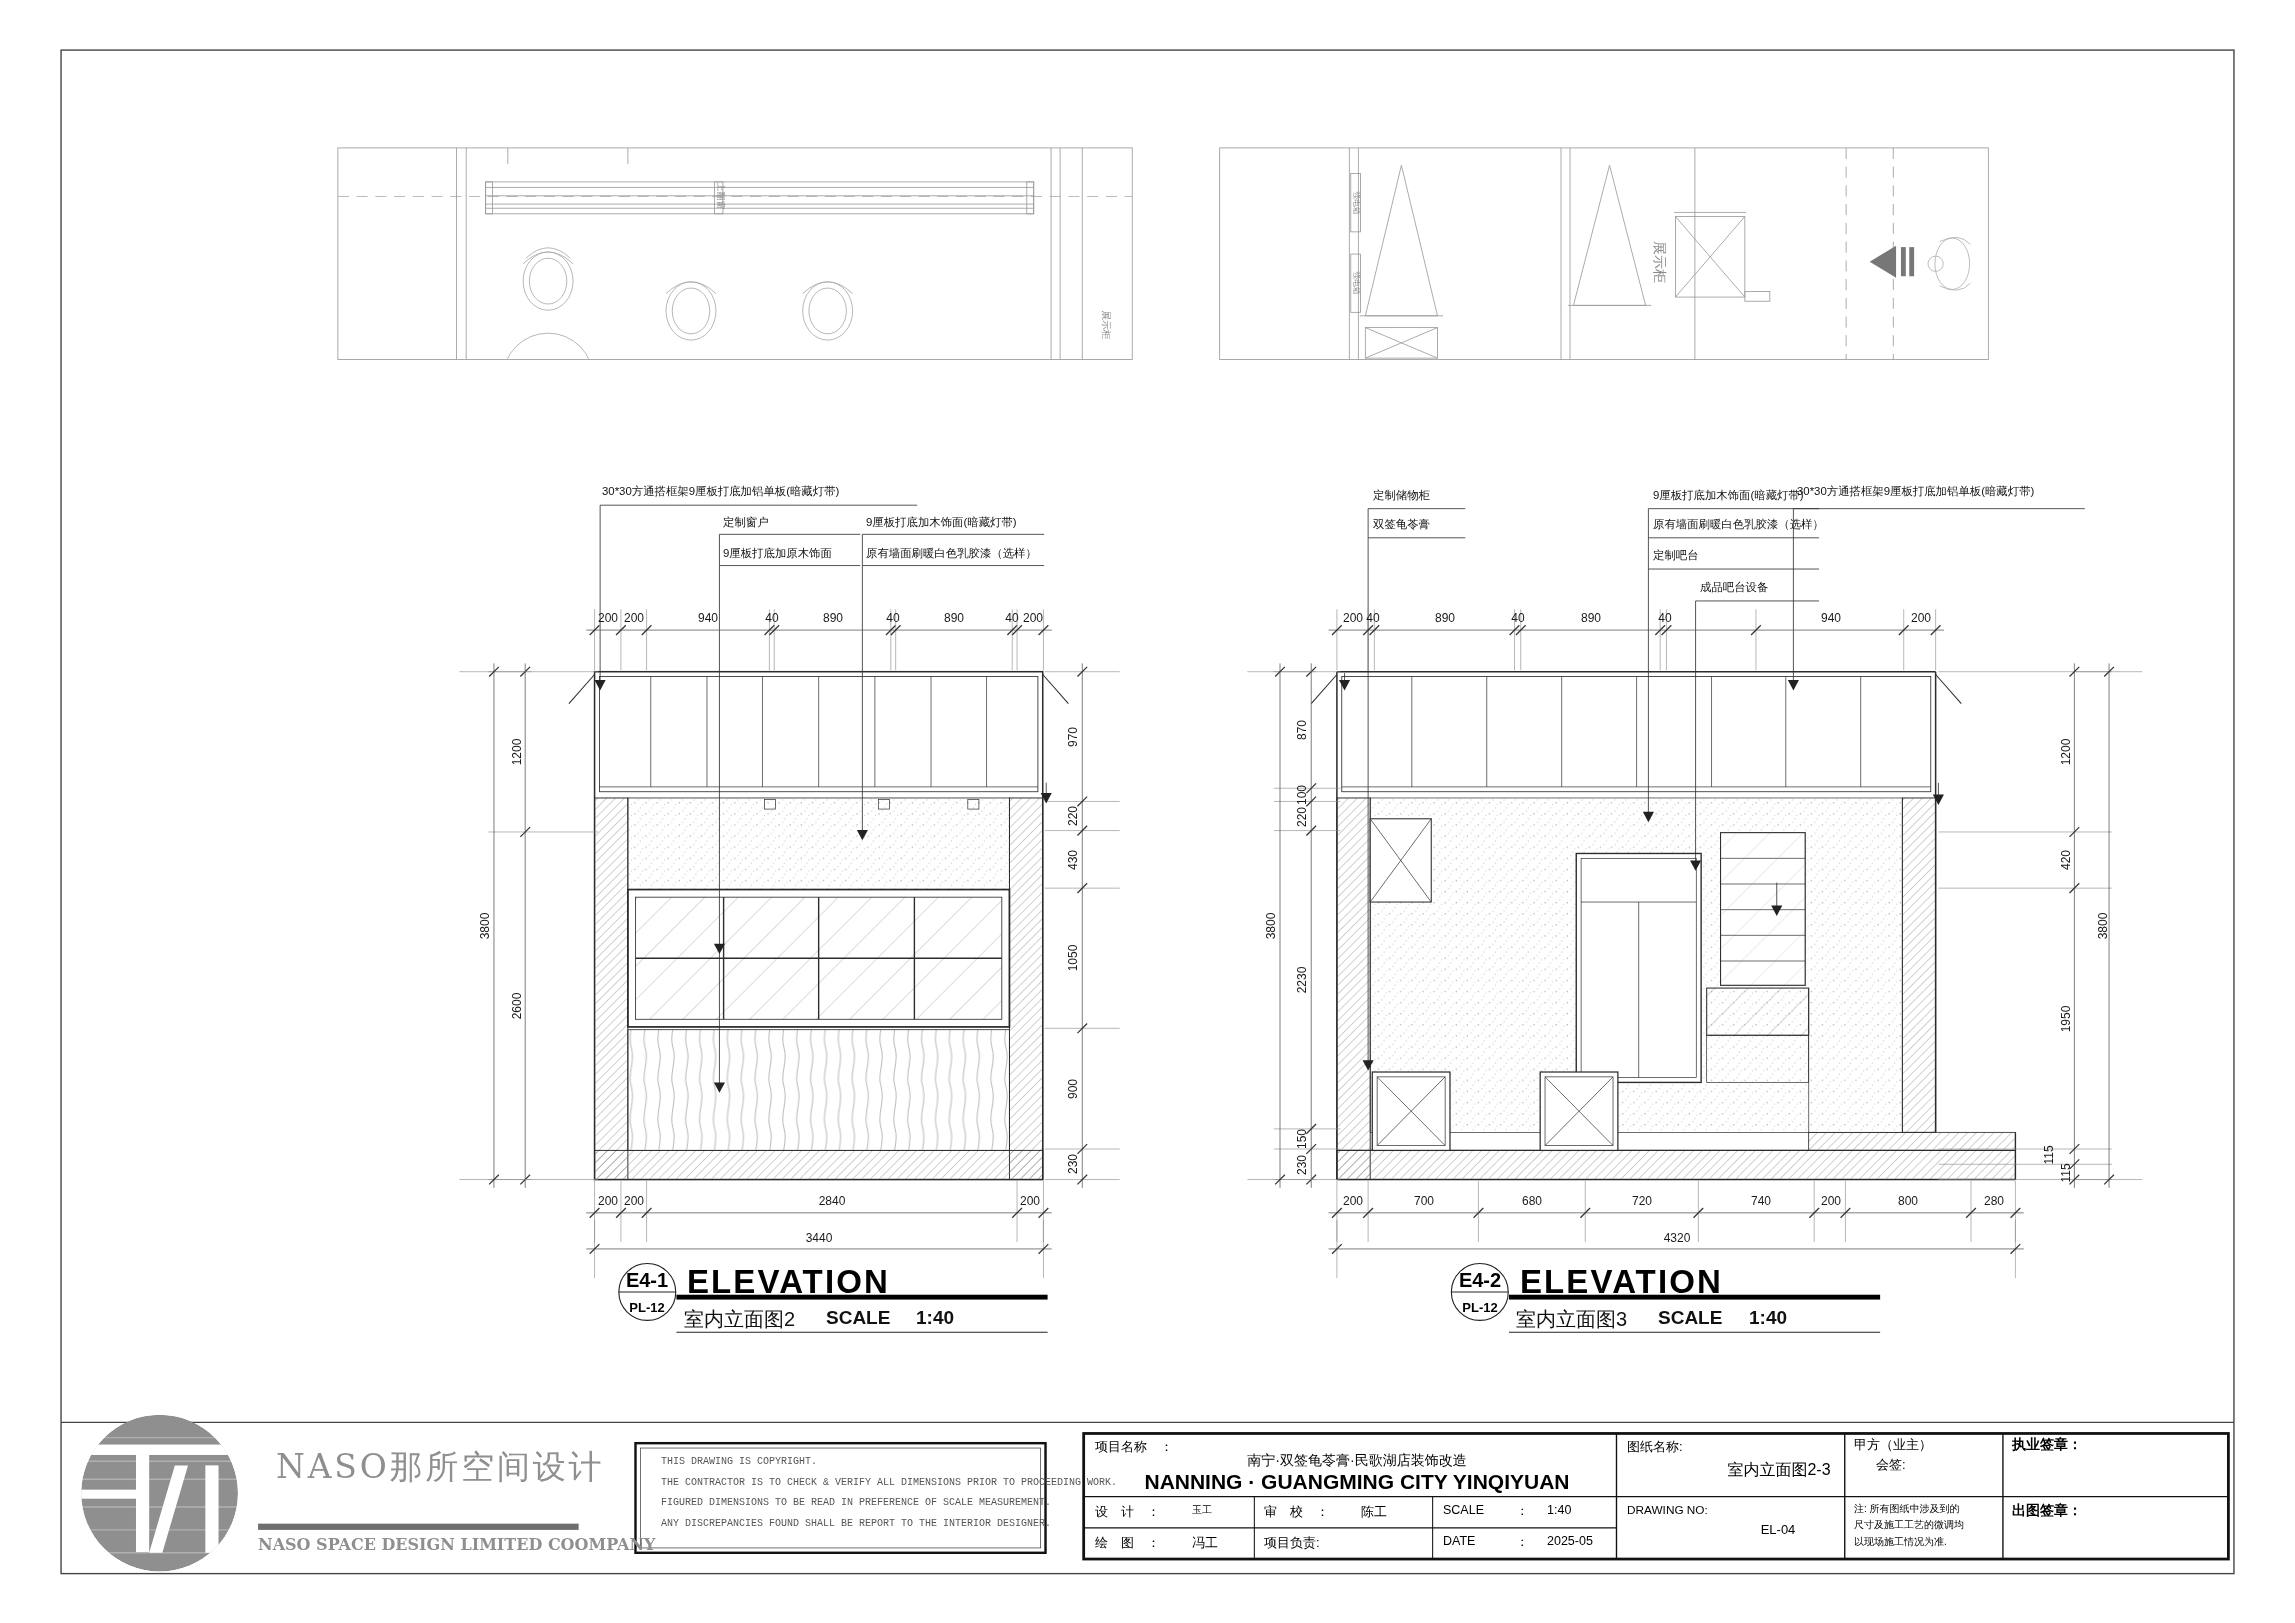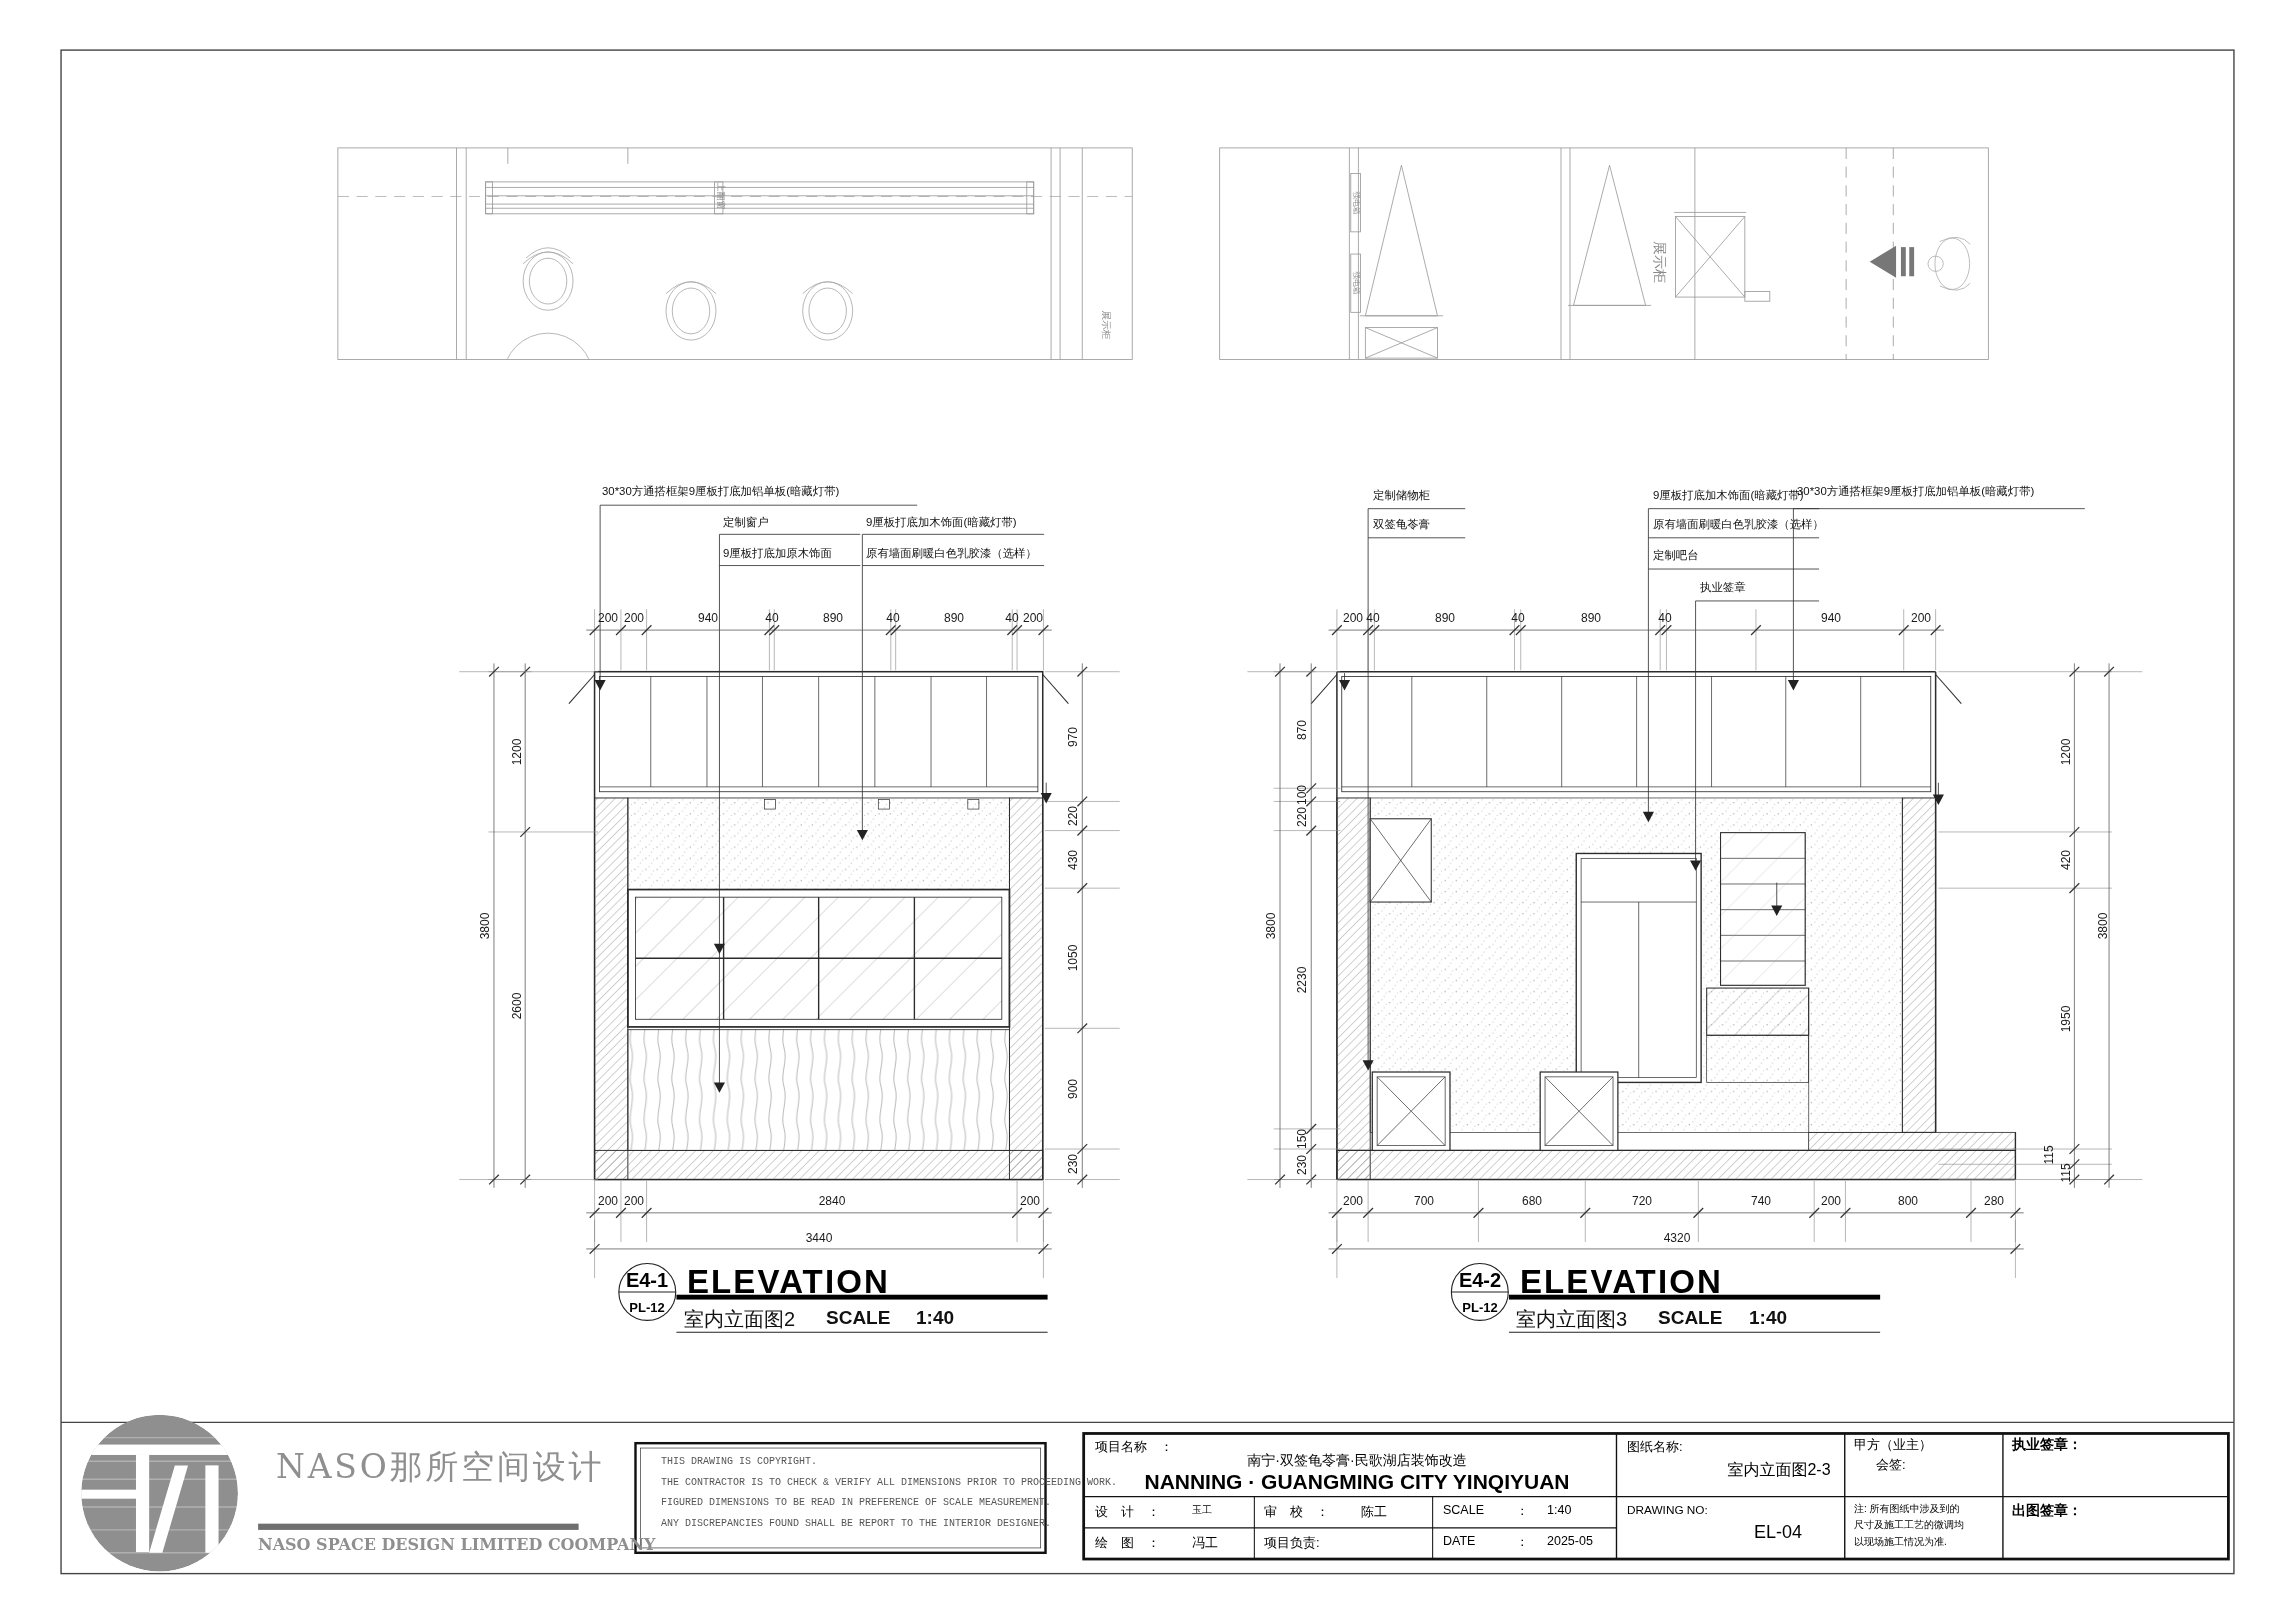--- a/index.html
+++ b/index.html
@@ -474,21 +474,21 @@
   <span class="ann" style="left:723px;top:517px">定制窗户</span>
   <span class="ann" style="left:723px;top:548px">9厘板打底加原木饰面</span>
   <span class="ann" style="left:866px;top:517px">9厘板打底加木饰面(暗藏灯带)</span>
   <span class="ann" style="left:866px;top:548px">原有墙面刷暖白色乳胶漆（选样）</span>
 
   <span class="ann" style="left:1373px;top:490px">定制储物柜</span>
   <span class="ann" style="left:1373px;top:519px">双签龟苓膏</span>
   <span class="ann" style="left:1653px;top:490px">9厘板打底加木饰面(暗藏灯带)</span>
   <span class="ann" style="left:1653px;top:519px">原有墙面刷暖白色乳胶漆（选样）</span>
   <span class="ann" style="left:1653px;top:550px">定制吧台</span>
-  <span class="ann" style="left:1700px;top:582px">执业签章</span>
+  <span class="ann" style="left:1700px;top:582px">成品吧台设备</span>
   <span class="ann" style="left:1797px;top:486px">30*30方通搭框架9厘板打底加铝单板(暗藏灯带)</span>
 
   <span class="ttl-ref" style="left:647px;top:1280px">E4-1</span>
   <span class="ttl-sheet" style="left:647px;top:1307px">PL-12</span>
   <span class="ttl-en" style="left:687px;top:1263px">ELEVATION</span>
   <span class="ttl-cn" style="left:684px;top:1306px">室内立面图2</span>
   <span class="ttl-scale" style="left:826px;top:1307px">SCALE</span>
   <span class="ttl-scale" style="left:916px;top:1307px">1:40</span>
 
   <span class="ttl-ref" style="left:1480px;top:1280px">E4-2</span>
@@ -521,21 +521,21 @@
   <span class="tb" style="left:1095px;top:1534px;font-size:13px">绘　图　：</span>
   <span class="tb" style="left:1192px;top:1534px;font-size:13px">冯工</span>
   <span class="tb" style="left:1264px;top:1534px;font-size:13px">项目负责:</span>
   <span class="tb" style="left:1443px;top:1534px;font-size:12.5px">DATE</span>
   <span class="tb" style="left:1516px;top:1534px;font-size:12.5px">：</span>
   <span class="tb" style="left:1547px;top:1534px;font-size:12.5px">2025-05</span>
 
   <span class="tb" style="left:1627px;top:1438px;font-size:13px">图纸名称:</span>
   <span class="tb cc" style="left:1779px;top:1460px;font-size:16px">室内立面图2-3</span>
   <span class="tb" style="left:1627px;top:1503px;font-size:11.8px">DRAWING NO:</span>
-  <span class="tb cc" style="left:1778px;top:1522px;font-size:18px">EL-04</span>
+  <span class="tb cc" style="left:1778px;top:1522px;font-size:13px">EL-04</span>
 
   <span class="tb" style="left:1854px;top:1436px;font-size:13px">甲方（业主）</span>
   <span class="tb" style="left:1876px;top:1456px;font-size:13px">会签:</span>
   <span class="tb" style="left:1854px;top:1502px;font-size:10px">注: 所有图纸中涉及到的</span>
   <span class="tb" style="left:1854px;top:1518px;font-size:10px">尺寸及施工工艺的微调均</span>
   <span class="tb" style="left:1854px;top:1535px;font-size:10px">以现场施工情况为准.</span>
 
   <span class="tb" style="left:2012px;top:1436px;font-size:14px;font-weight:bold">执业签章：</span>
   <span class="tb" style="left:2012px;top:1502px;font-size:14px;font-weight:bold">出图签章：</span>
 <span class="lbl" style="left: 608px; top: 618px; font-size: 12px; transform: translate(-50%, -50%);">200</span>

